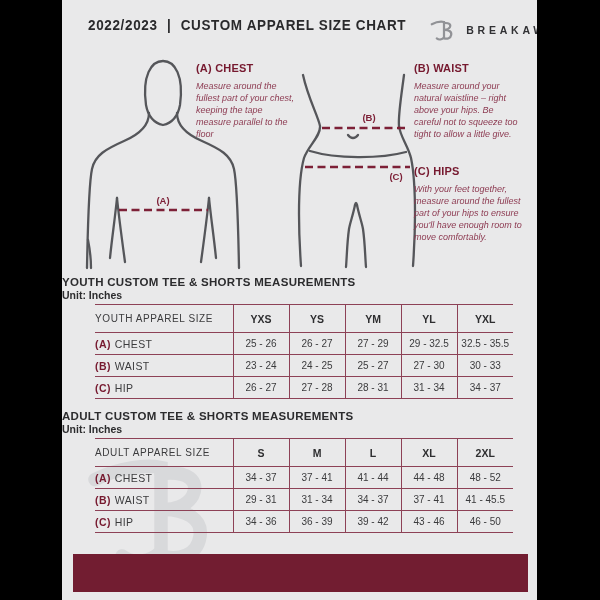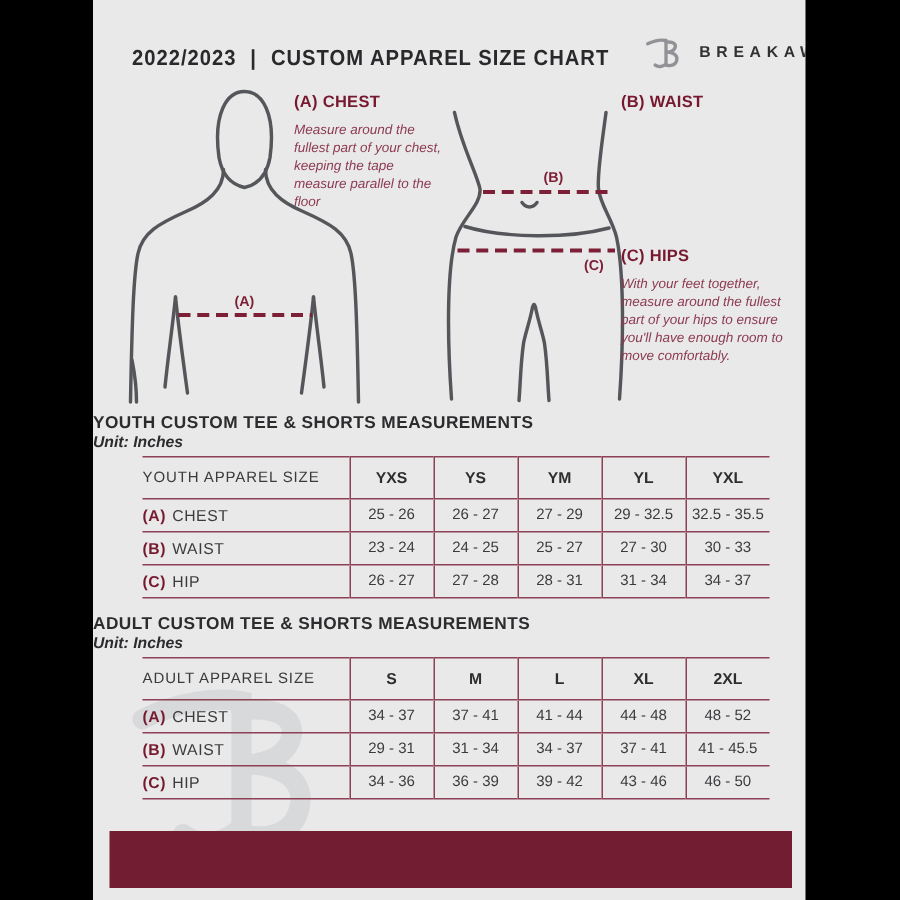--- a/index.html
+++ b/index.html
@@ -9,21 +9,21 @@
     position:relative; overflow:hidden;
   }
   .page {
     position:absolute; left:62px; top:0; width:475px; height:600px;
     background:#e9e9ea; overflow:hidden;
   }
 
   
   .header {
     position:absolute; left:26px; right:16px; top:17px; height:30px;
-    display:flex; justify-content:space-between; align-items:flex-end; z-index:2;
+    display:flex; justify-content:space-between; align-items:flex-start; z-index:2;
   }
   .title-group {
     display:flex; gap:10px; align-items:center; white-space:nowrap;
     font-weight:bold; font-size:14.5px; color:#29292b; letter-spacing:0.7px;
     transform:scaleX(0.93); transform-origin:left center;
   }
   .brand-group { display:flex; align-items:center; gap:8px; }
   .brand-text { font-weight:bold; font-size:10.5px; letter-spacing:3.8px; color:#313134; }
   .logo-sm { stroke:#919296; stroke-width:8; }
 
@@ -39,21 +39,21 @@
   svg.figure { position:absolute; z-index:1; overflow:visible; }
   .fig-torso { left:20px; top:56px; }
   .fig-lower { left:232px; top:56px; }
   .body-line { fill:none; stroke:#55565a; stroke-width:2.3; stroke-linecap:round; }
   .dash-line { fill:none; stroke:#7d2037; stroke-width:2.6; stroke-dasharray:8 4.5; }
   .fig-label { fill:#7d2037; font-size:9.5px; font-weight:bold; font-family:"Liberation Sans", sans-serif; }
 
   
   .section-title { position:absolute; left:0; width:100%; text-align:left; z-index:2; }
   .tbl-title { font-size:11.5px; font-weight:bold; color:#2c2c2e; letter-spacing:0.3px; }
-  .tbl-unit  { font-size:10.5px; font-style:italic; font-weight:bold; color:#2c2c2e; margin-top:1px; }
+  .tbl-unit  { font-size:10.5px; font-weight:bold; color:#2c2c2e; margin-top:1px; }
   .youth-title { top:276px; }
   .adult-title { top:410px; }
 
   
   table.sizing-table {
     position:absolute; left:33px; width:418px; z-index:2;
     border-collapse:collapse; table-layout:fixed;
     border-top:1.4px solid #8d4156; border-bottom:1.4px solid #8d4156;
   }
   .youth-table { top:304px; }
@@ -109,20 +109,21 @@
       <span class="brand-text">BREAKAWAY</span>
     </div>
   </div>
 
   <div class="instr instr-chest">
     <h3>(A) CHEST</h3>
     <p>Measure around the fullest part of your chest, keeping the tape measure parallel to the floor</p>
   </div>
   <div class="instr instr-waist">
     <h3>(B) WAIST</h3>
+    <p>Measure around your natural waistline – right above your hips. Be careful not to squeeze too tight to allow a little give.</p>
   </div>
   <div class="instr instr-hips">
     <h3>(C) HIPS</h3>
     <p>With your feet together, measure around the fullest part of your hips to ensure you'll have enough room to move comfortably.</p>
   </div>
 
   <svg class="figure fig-torso" width="162" height="212" viewBox="0 0 162 212">
     <path class="body-line" d="M 64,49 C 60,20 69,5 81,5 C 93,5 102,20 98,49 C 96,60 90,67 81,69 C 72,67 66,60 64,49"></path>
     <path class="body-line" d="M 67,57 C 67,71 56,79 42,85 C 24,93 13,99 10,113 C 7,127 6,158 5,212"></path>
     <path class="body-line" d="M 95,57 C 95,71 106,79 120,85 C 138,93 149,99 152,113 C 155,127 156,158 157,212"></path>

